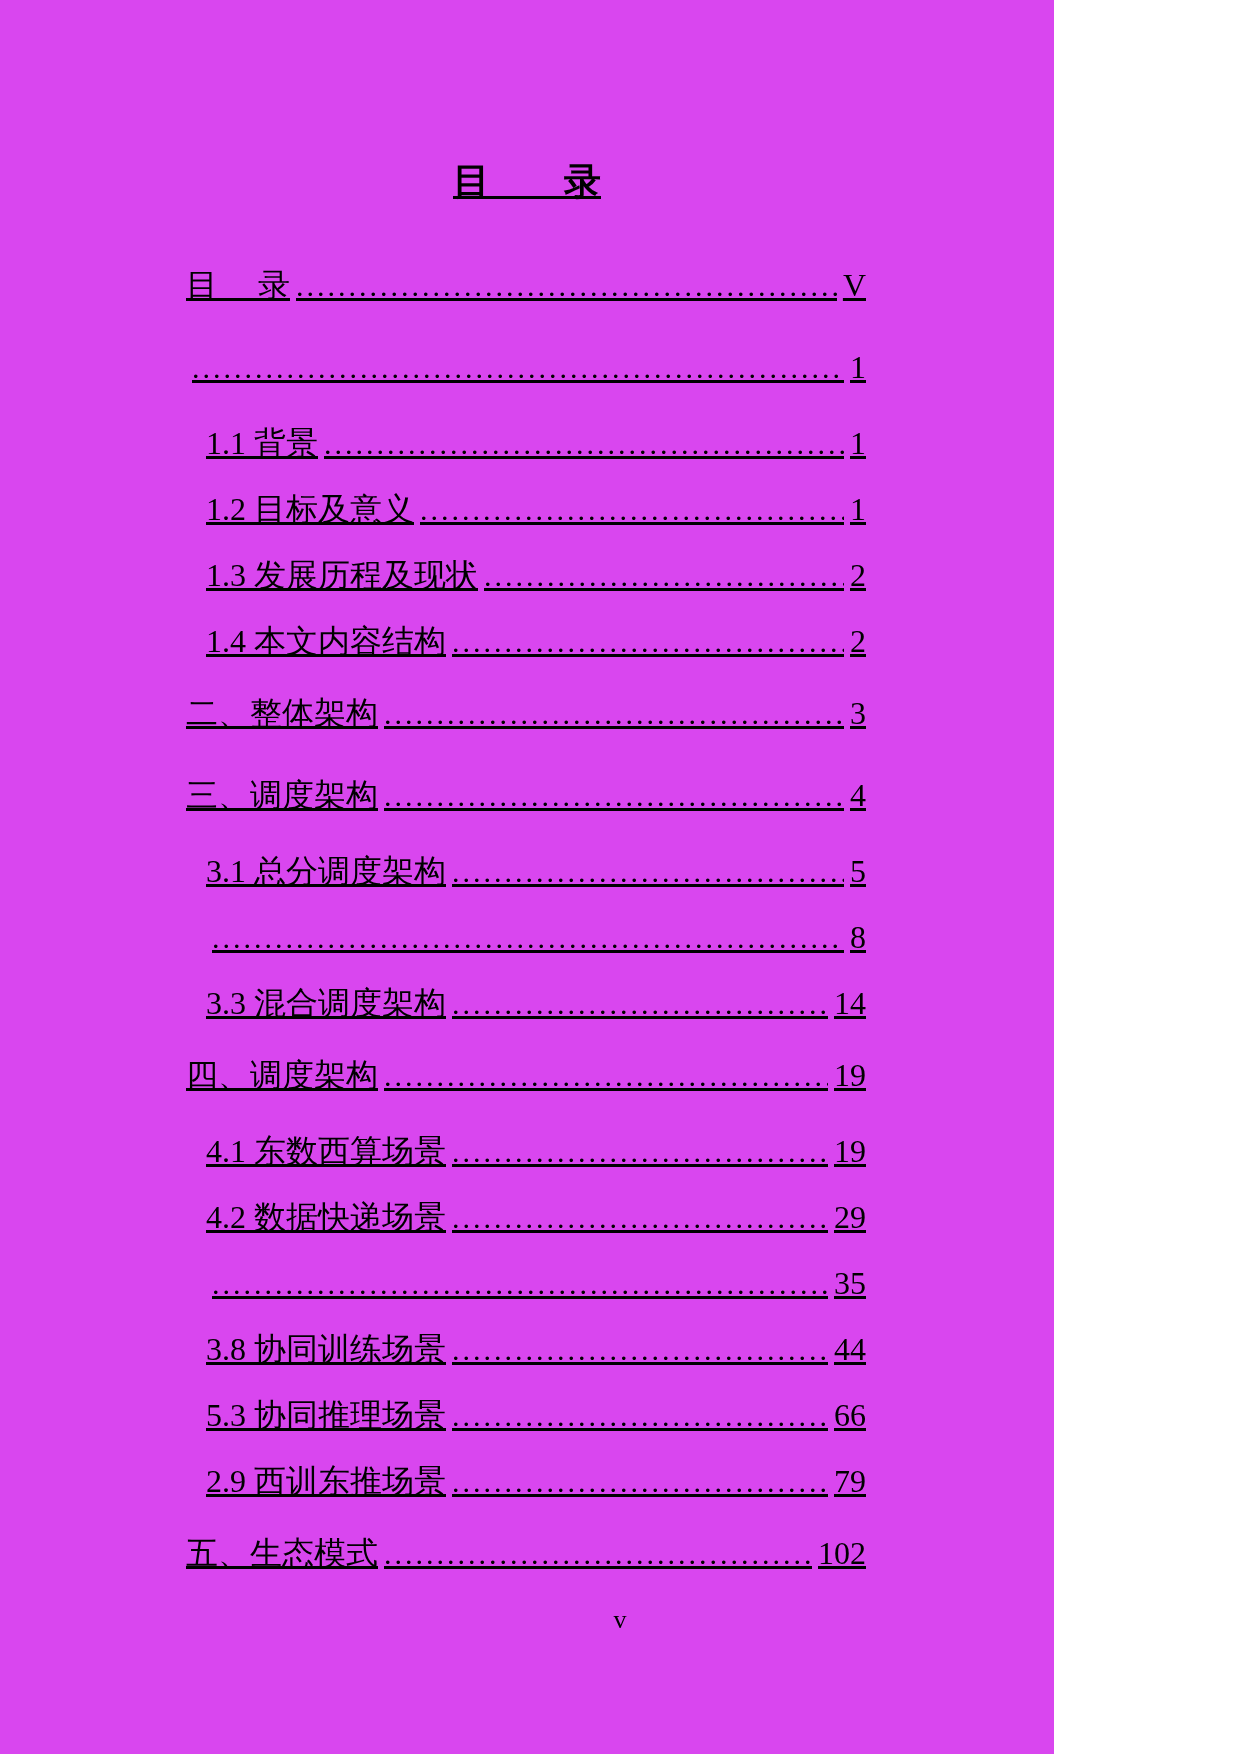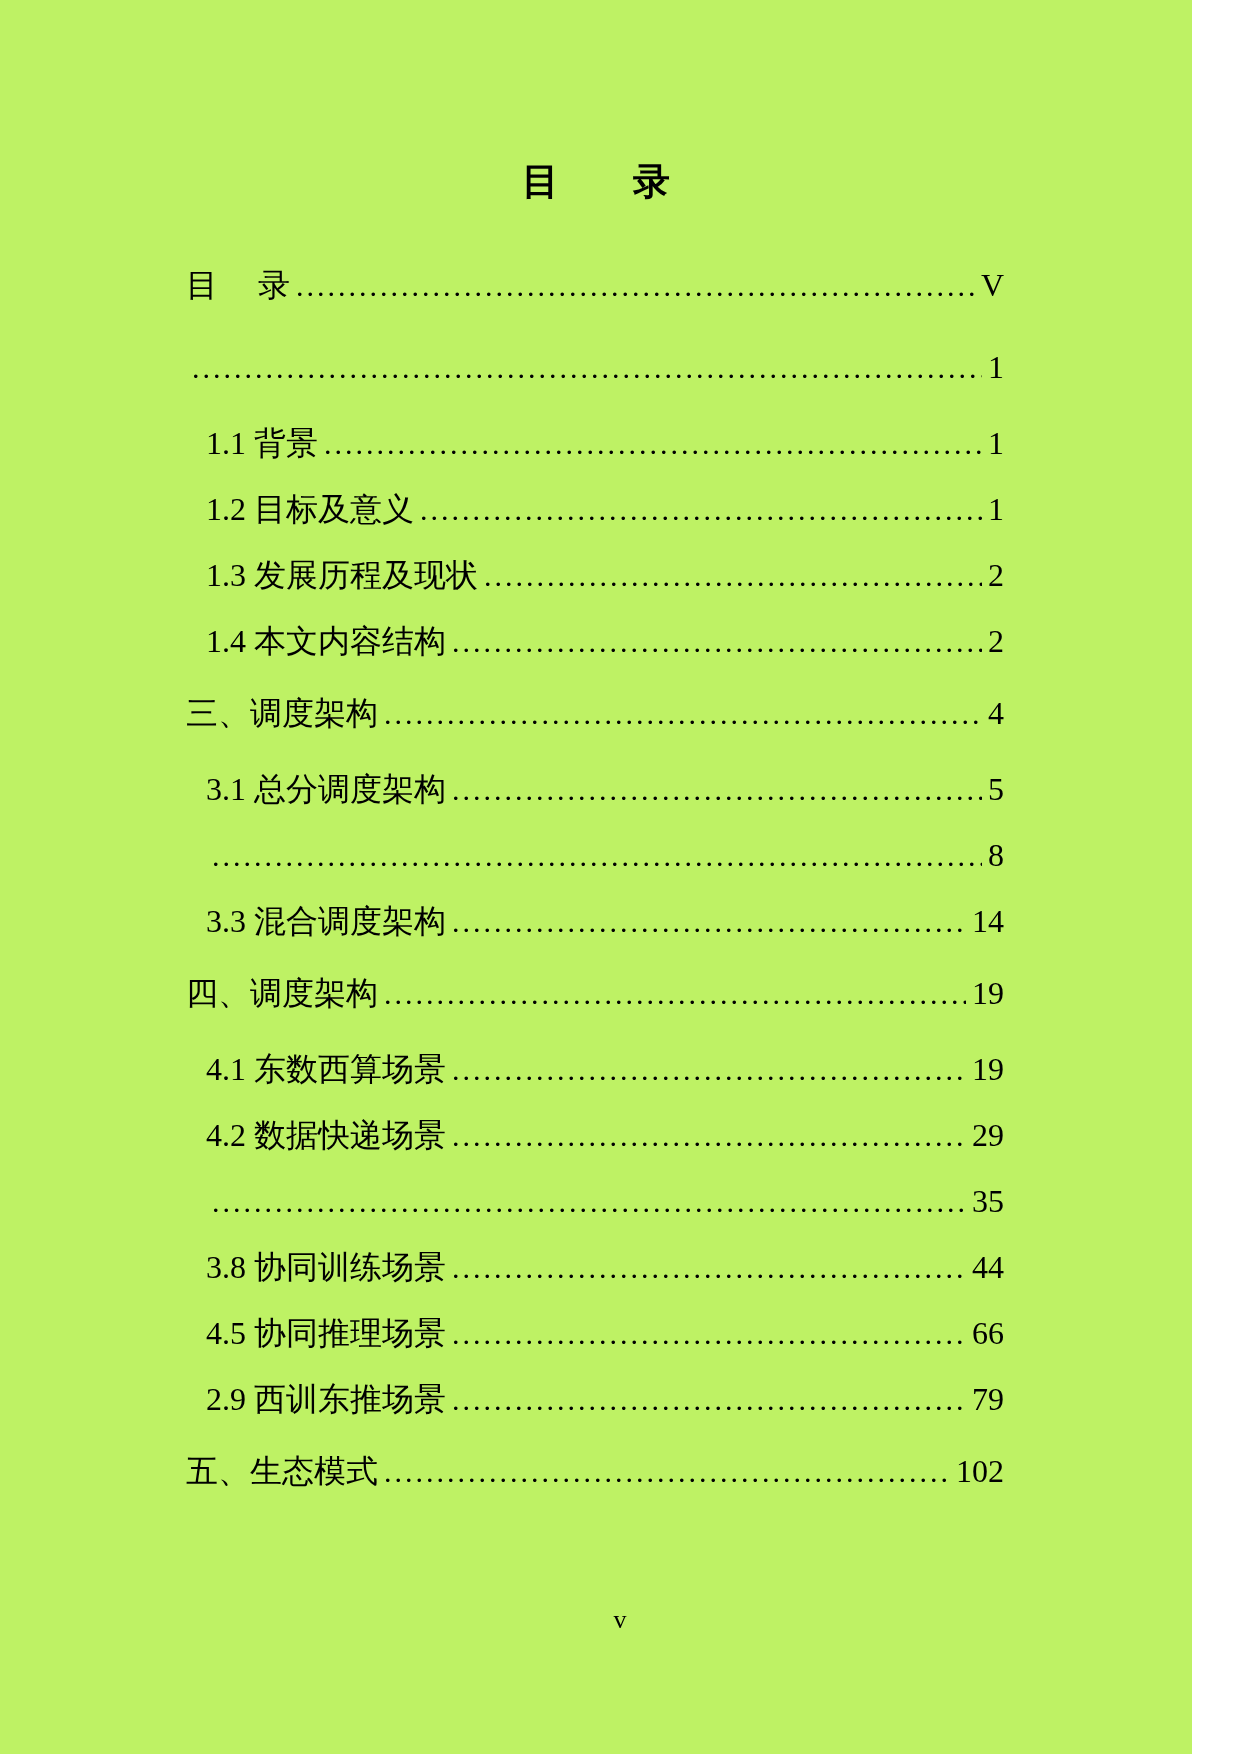--- a/index.html
+++ b/index.html
@@ -5,23 +5,24 @@
   html, body { margin: 0; padding: 0; }
   body {
     width: 1240px; height: 1754px;
     background: #ffffff;
     color: #000000;
     font-family: "Liberation Serif", "DejaVu Serif", serif;
     overflow: hidden;
   }
   .page {
     position: relative;
-    width: 1192px; height: 1754px;
-    background: #bef264;
+    width: 1054px; height: 1754px;
+    background: #d946ef;
     box-sizing: border-box;
+    text-decoration: underline;
   }
   .doc-title {
     margin: 0;
     padding-top: 155px;
     height: 54px;
     line-height: 54px;
     text-align: center;
     font-family: "Liberation Sans", "DejaVu Sans", sans-serif;
     font-weight: bold;
     font-size: 37px;
@@ -93,20 +94,25 @@
     <span class="toc-label">1.3 发展历程及现状</span>
     <span class="toc-leader"></span>
     <span class="toc-pageno">2</span>
   </div>
       <div class="toc-row lv2">
     <span class="toc-label">1.4 本文内容结构</span>
     <span class="toc-leader"></span>
     <span class="toc-pageno">2</span>
   </div>
       <div class="toc-row lv1">
+    <span class="toc-label">二、整体架构</span>
+    <span class="toc-leader"></span>
+    <span class="toc-pageno">3</span>
+  </div>
+      <div class="toc-row lv1">
     <span class="toc-label">三、调度架构</span>
     <span class="toc-leader"></span>
     <span class="toc-pageno">4</span>
   </div>
       <div class="toc-row lv2">
     <span class="toc-label">3.1 总分调度架构</span>
     <span class="toc-leader"></span>
     <span class="toc-pageno">5</span>
   </div>
       <div class="toc-row lv2">
@@ -136,21 +142,21 @@
       <div class="toc-row lv2">
     <span class="toc-leader"></span>
     <span class="toc-pageno">35</span>
   </div>
       <div class="toc-row lv2">
     <span class="toc-label">3.8 协同训练场景</span>
     <span class="toc-leader"></span>
     <span class="toc-pageno">44</span>
   </div>
       <div class="toc-row lv2">
-    <span class="toc-label">4.5 协同推理场景</span>
+    <span class="toc-label">5.3 协同推理场景</span>
     <span class="toc-leader"></span>
     <span class="toc-pageno">66</span>
   </div>
       <div class="toc-row lv2">
     <span class="toc-label">2.9 西训东推场景</span>
     <span class="toc-leader"></span>
     <span class="toc-pageno">79</span>
   </div>
       <div class="toc-row lv1">
     <span class="toc-label">五、生态模式</span>

